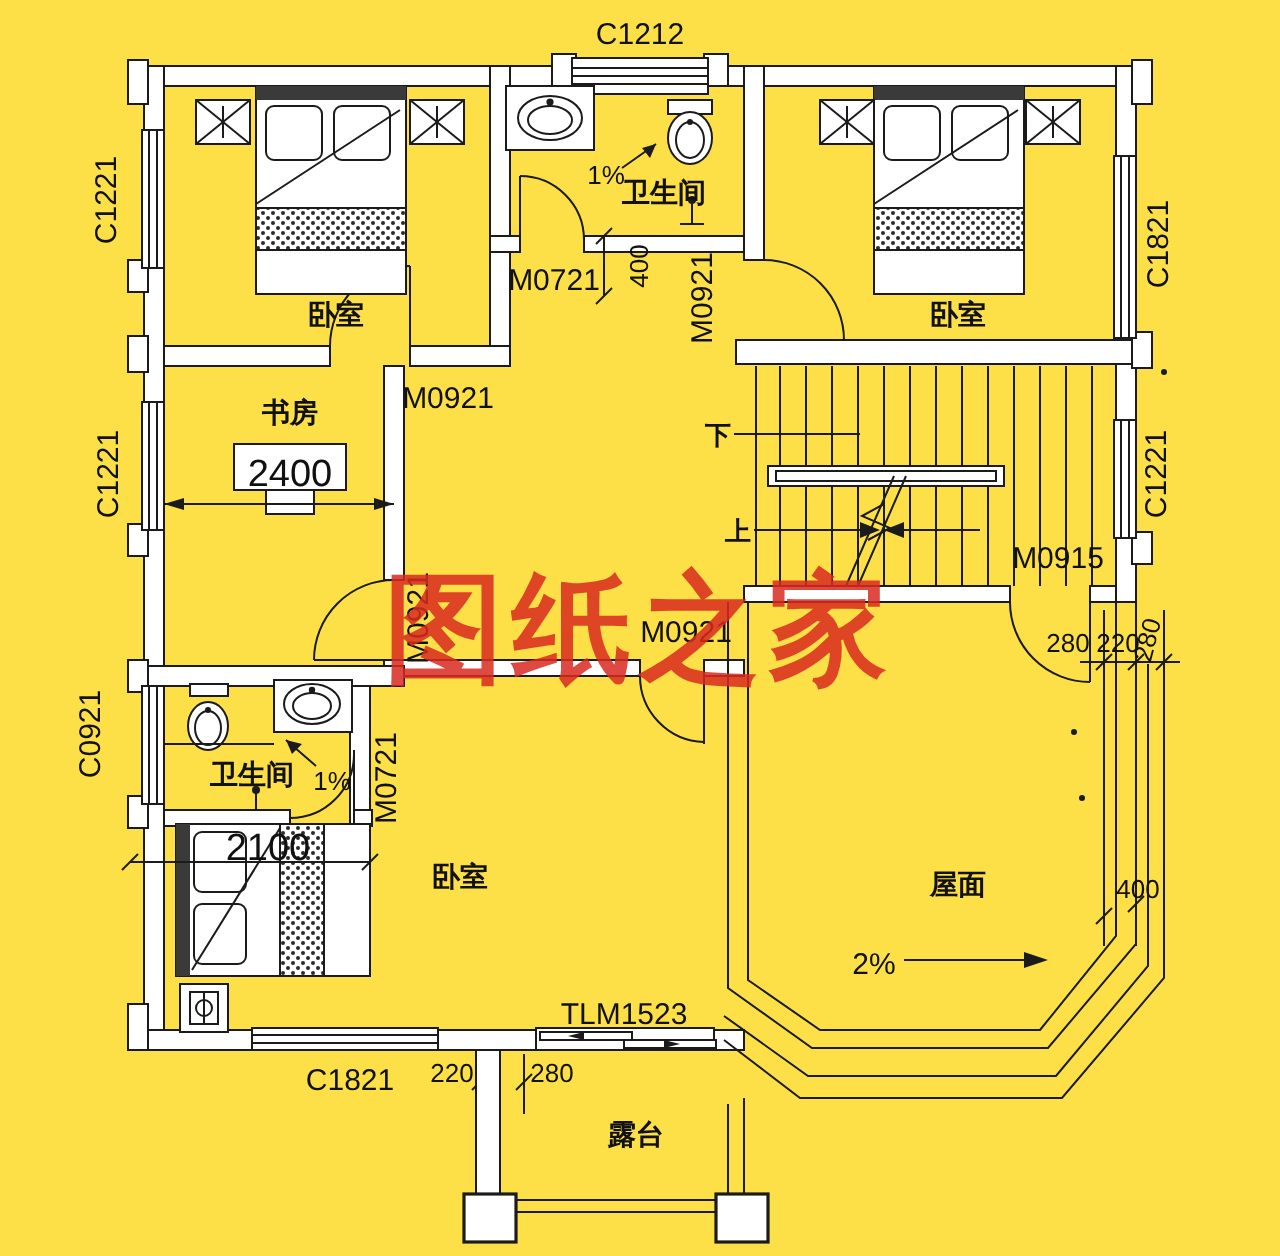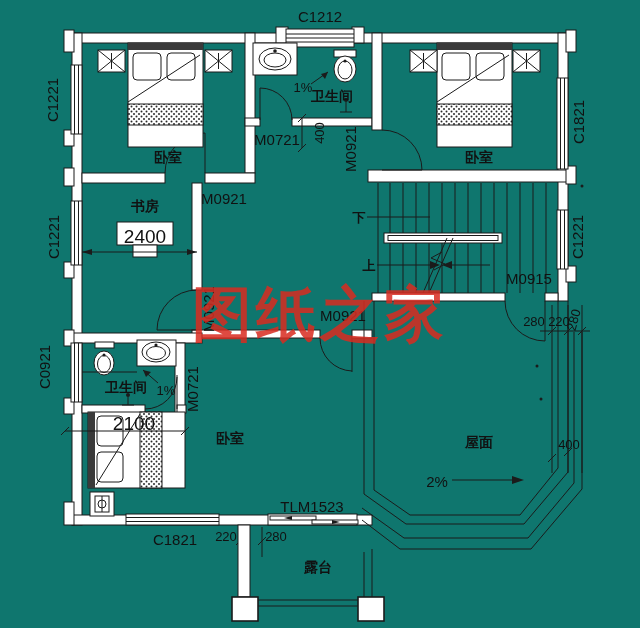--- a/index.html
+++ b/index.html
@@ -1,16 +1,16 @@
 <!DOCTYPE html>
 <html><head>
 <meta charset="utf-8">
 <style>
   html,body{margin:0;padding:0;background:#fff;}
-  .plan-wrap{width:640px;height:628px;position:relative;background:#0f766e;overflow:hidden;}
+  .plan-wrap{width:640px;height:628px;position:relative;background:#fde047;overflow:hidden;}
   svg{display:block;}
   .w{fill:#ffffff;stroke:#1b1b1b;stroke-width:1;}
   .ln{stroke:#1b1b1b;stroke-width:1;fill:none;}
   .thk{stroke-width:1.6;}
   .fill{fill:#1b1b1b;stroke:none;}
   .code{font-family:"Liberation Sans",sans-serif;font-size:15px;fill:#111;}
   .codes{font-family:"Liberation Sans",sans-serif;font-size:13px;fill:#111;}
   .dimbig{font-family:"Liberation Sans",sans-serif;font-size:19px;fill:#111;}
   .cjk{font-family:"DejaVu Sans",sans-serif;font-size:14px;font-weight:bold;fill:#111;}
   .cjks{font-family:"DejaVu Sans",sans-serif;font-size:13px;font-weight:bold;fill:#111;}

